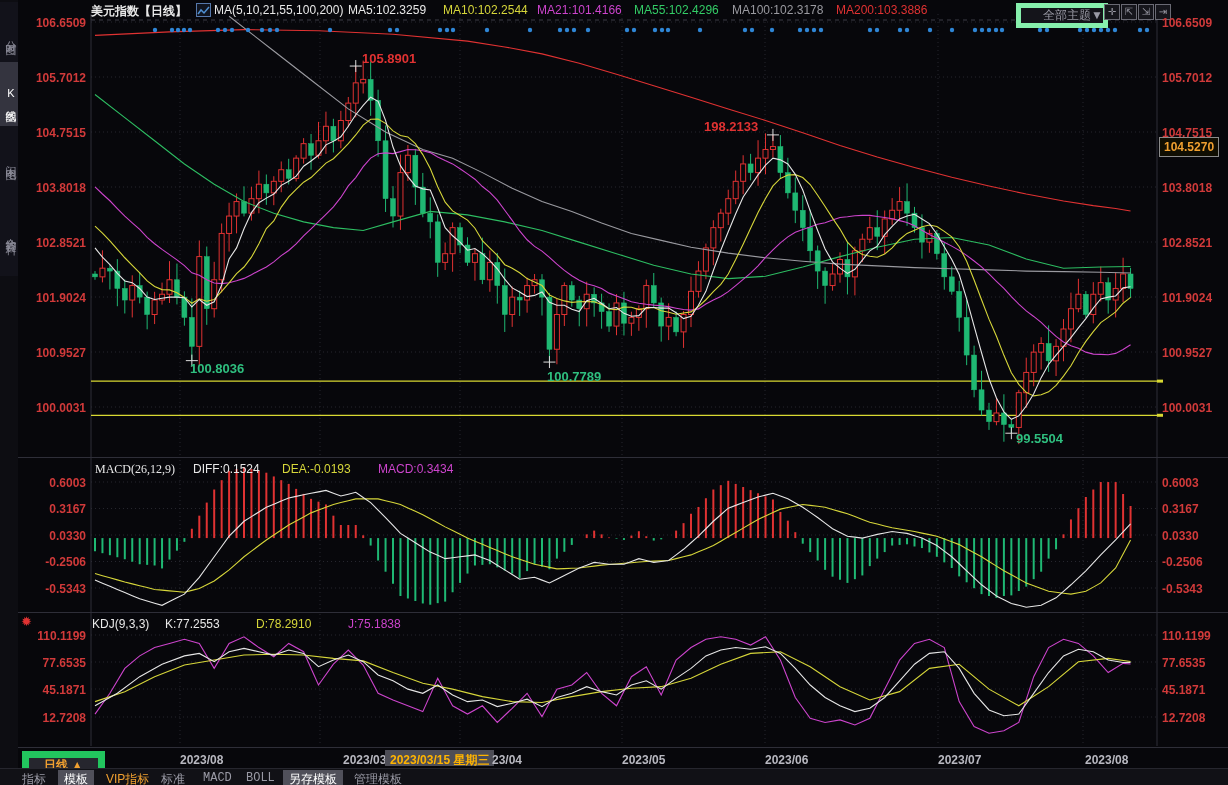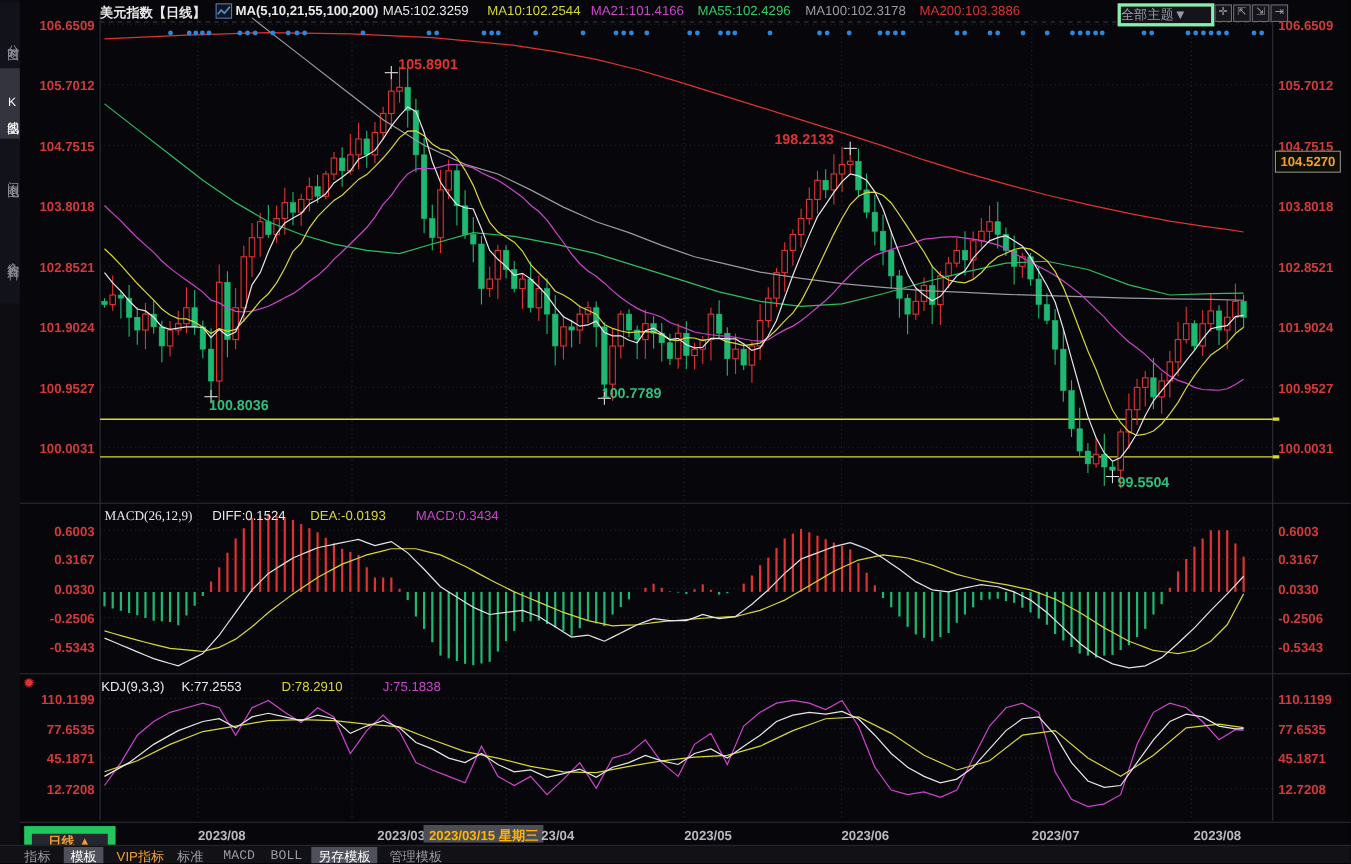--- a/index.html
+++ b/index.html
@@ -613,29 +613,29 @@
     <div class="sbtab" style="top:126px;height:56px;">闪电图</div>
     <div class="sbtab" style="top:190px;height:74px;">合约资料</div>
   </div>
 
   <div class="ov hdr" style="left:91px;top:3px;">美元指数【日线】</div>
   <div class="ov" style="left:196px;top:3px;width:13px;height:12px;border:1px solid #5577aa;background:#10141f;">
     <svg width="13" height="12">
         <polyline points="1,9 4,5 7,8 12,2" stroke="#4f8fd0" fill="none" stroke-width="1.5"></polyline>
       </svg>
   </div>
-  <div class="ov leg" style="left:214px;top:3px;color:#e8e8e8;font-weight:bold;">MA(5,10,21,55,100,200)</div>
+  <div class="ov leg" style="left:214px;top:3px;color:#e8e8e8;font-weight:normal;">MA(5,10,21,55,100,200)</div>
   <div class="ov leg" style="left:348px;top:3px;color:#e8e8e8;">MA5:102.3259</div>
   <div class="ov leg" style="left:443px;top:3px;color:#d6d63a;">MA10:102.2544</div>
   <div class="ov leg" style="left:537px;top:3px;color:#cc44cc;">MA21:101.4166</div>
   <div class="ov leg" style="left:634px;top:3px;color:#33cc66;">MA55:102.4296</div>
   <div class="ov leg" style="left:732px;top:3px;color:#9a9aa0;">MA100:102.3178</div>
   <div class="ov leg" style="left:836px;top:3px;color:#e03232;">MA200:103.3886</div>
 
-  <div class="ov" style="left:1016px;top:3px;width:82px;height:15px;border:3px solid #86efac;color:#9a9aa5;font:12px 'Liberation Sans',sans-serif;text-align:left;line-height:15px;background:#14141a;cursor:pointer;">全部主题▼</div>
+  <div class="ov" style="left:1016px;top:3px;width:82px;height:15px;border:5px solid #86efac;color:#9a9aa5;font:12px 'Liberation Sans',sans-serif;text-align:right;line-height:15px;background:#14141a;cursor:pointer;">全部主题▼</div>
   <div class="iconbtn" style="left:1104px;">✛</div>
   <div class="iconbtn" style="left:1121px;">⇱</div>
   <div class="iconbtn" style="left:1138px;">⇲</div>
   <div class="iconbtn" style="left:1155px;">⇥</div>
 
   <div class="ov pricelab r" style="left:20px;top:16px;">106.6509</div>
   <div class="ov pricelab r" style="left:20px;top:71px;">105.7012</div>
   <div class="ov pricelab r" style="left:20px;top:126px;">104.7515</div>
   <div class="ov pricelab r" style="left:20px;top:181px;">103.8018</div>
   <div class="ov pricelab r" style="left:20px;top:236px;">102.8521</div>
@@ -650,21 +650,21 @@
   <div class="ov pricelab" style="left:1162px;top:236px;">102.8521</div>
   <div class="ov pricelab" style="left:1162px;top:291px;">101.9024</div>
   <div class="ov pricelab" style="left:1162px;top:346px;">100.9527</div>
   <div class="ov pricelab" style="left:1162px;top:401px;">100.0031</div>
 
   <div class="mkbox" style="left:1159px;top:137px;">104.5270</div>
 
   <div class="ov ann-red" style="left:362px;top:51px;">105.8901</div>
   <div class="ov ann-red" style="left:704px;top:119px;">198.2133</div>
   <div class="ov ann-grn" style="left:190px;top:361px;">100.8036</div>
-  <div class="ov ann-grn" style="left:547px;top:350px;text-align:right;">100.7789</div>
+  <div class="ov ann-grn" style="left:547px;top:369px;text-align:right;">100.7789</div>
   <div class="ov ann-grn" style="left:1016px;top:431px;">99.5504</div>
 
   <div class="ov leg" style="left:95px;top:462px;color:#e8e8e8;font-family:Liberation Serif, serif;">MACD(26,12,9)</div>
   <div class="ov leg" style="left:193px;top:462px;color:#e8e8e8;">DIFF:0.1524</div>
   <div class="ov leg" style="left:282px;top:462px;color:#d6d63a;">DEA:-0.0193</div>
   <div class="ov leg" style="left:378px;top:462px;color:#cc44cc;">MACD:0.3434</div>
 
   <div class="ov pricelab r" style="left:20px;top:476px;">0.6003</div>
   <div class="ov pricelab r" style="left:20px;top:502px;">0.3167</div>
   <div class="ov pricelab r" style="left:20px;top:529px;">0.0330</div>

